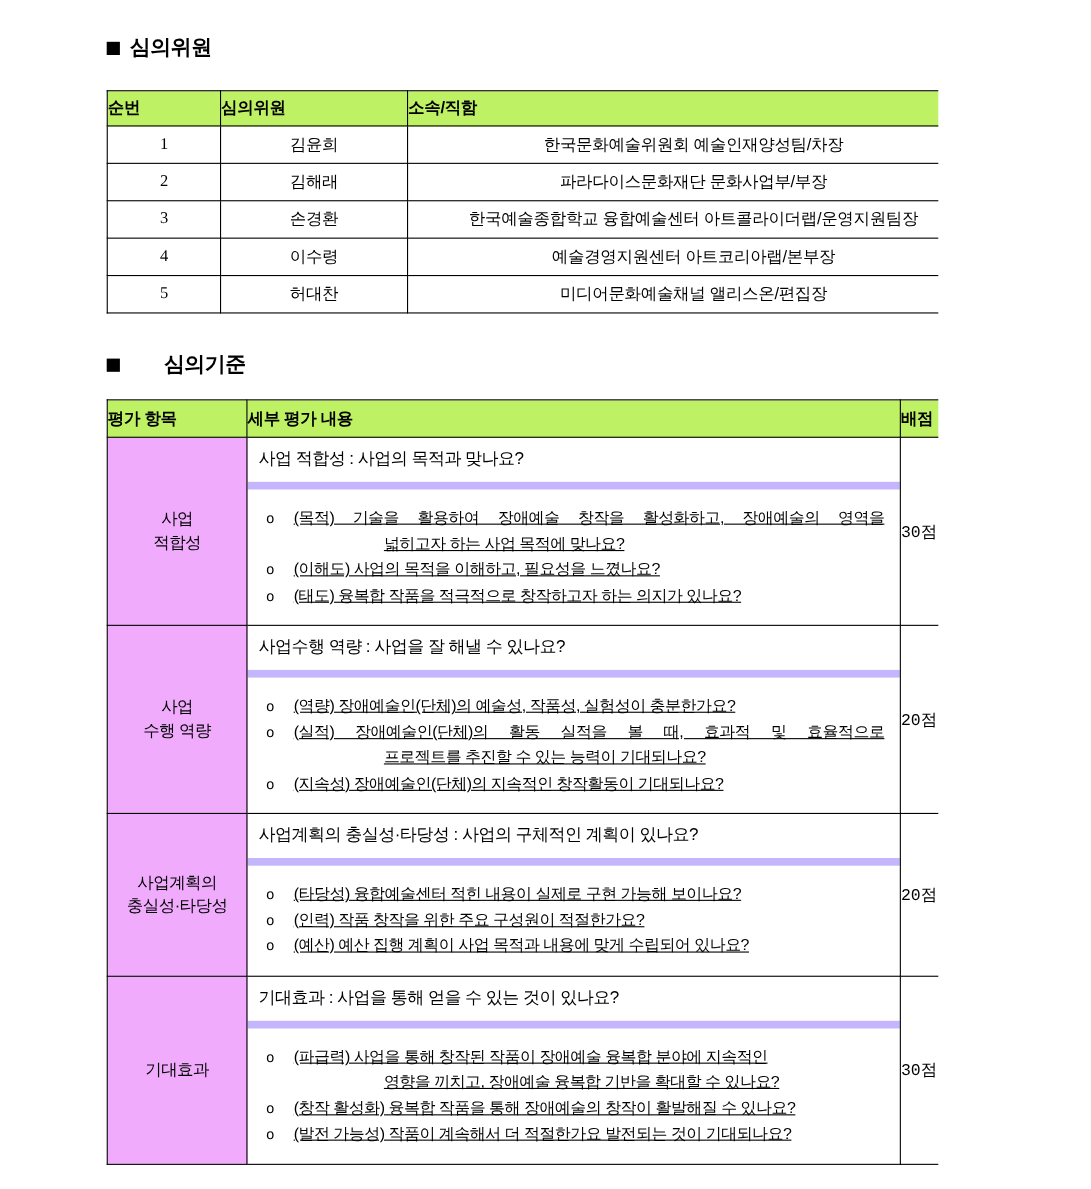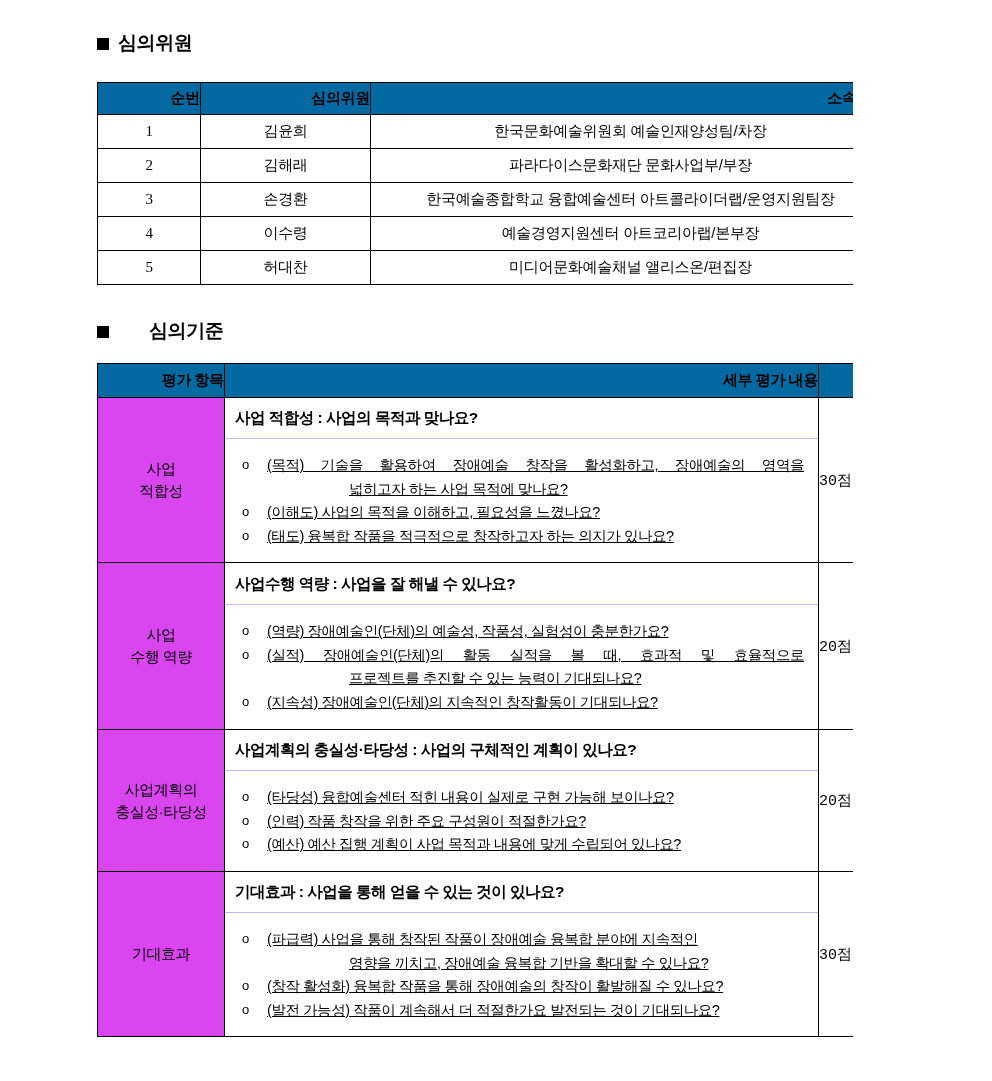--- a/index.html
+++ b/index.html
@@ -64,26 +64,25 @@
   }
   table.doc-table td,
   table.doc-table th {
     border: 1px solid #000000;
     padding: 0;
     vertical-align: middle;
     font-weight: normal;
     font-size: 15px;
   }
   .hdr-cell {
-    background: #0369a1;
+    background: #bef264;
     font-weight: bold !important;
-    text-align: right;
+    text-align: left;
     font-size: 16px;
     letter-spacing: -0.3px;
-    font-family: Liberation Serif, serif;
   }
 
   
   #committee-table {
     left: 97px;
     top: 82px;
     width: 793px;
   }
   #committee-table col.c-no   { width: 103px; }
   #committee-table col.c-name { width: 170px; }
@@ -109,40 +108,40 @@
     top: 363px;
     width: 793px;
   }
   #criteria-table col.k-item  { width: 127px; }
   #criteria-table col.k-detail{ width: 594px; }
   #criteria-table col.k-score { width: 72px; }
 
   #criteria-table th { height: 33px; }
 
   td.item-cell {
-    background: #d946ef;
+    background: #f0abfc;
     text-align: center;
     font-weight: bold;
     font-size: 15.5px;
     line-height: 1.45;
     letter-spacing: -0.5px;
   }
   td.score-cell {
     text-align: left;
     font-family: Liberation Mono, monospace;
     font-size: 16px;
   }
 
   td.detail-cell {
     padding: 0;
     vertical-align: top;
   }
   .detail-title {
-    border-bottom: 1px solid #c4b5fd;
-    font-weight: bold;
+    border-bottom: 7px solid #c4b5fd;
+    font-weight: normal;
     font-size: 15.5px;
     letter-spacing: -0.5px;
     padding: 10px 0 10px 10px;
     box-sizing: border-box;
     line-height: 1.3;
   }
   .detail-body {
     padding: 11px 10px 10px 10px;
     box-sizing: border-box;
   }

